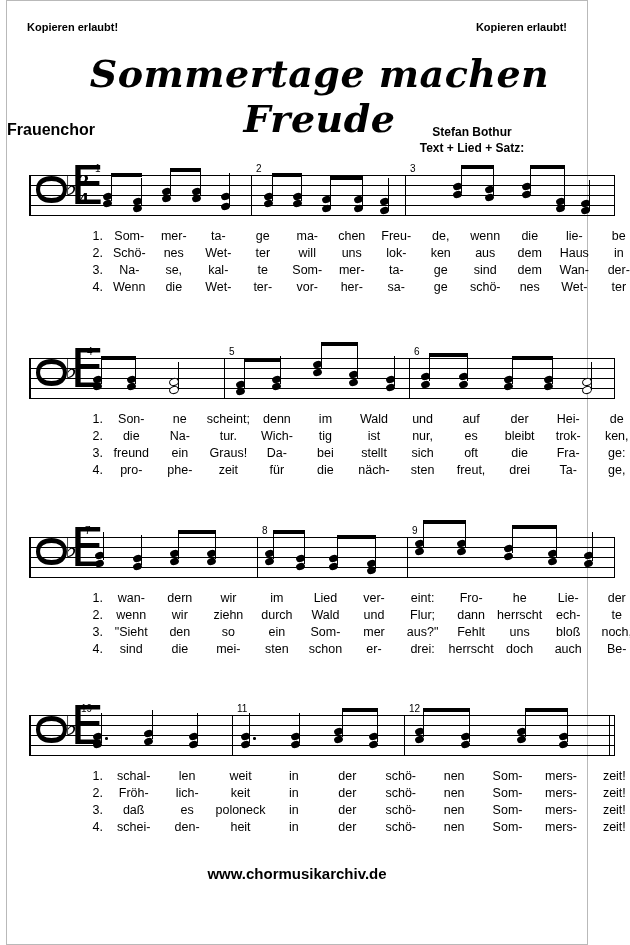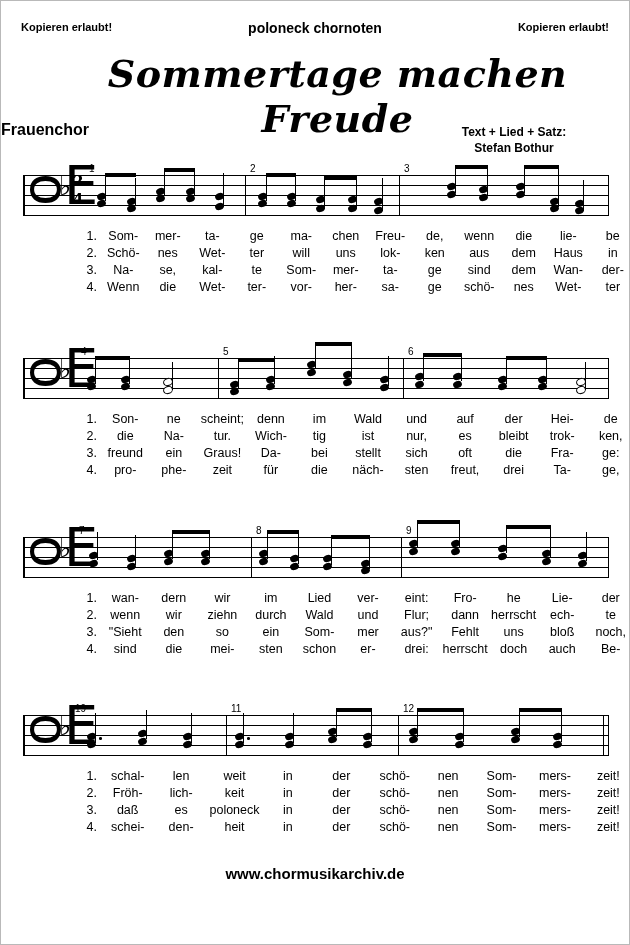--- a/index.html
+++ b/index.html
@@ -10,22 +10,22 @@
   body {
     width: 630px;
     height: 945px;
     position: relative;
     font-family: "Liberation Sans", sans-serif;
     color: #000000;
     overflow: hidden;
   }
   .sheet {
     position: absolute;
-    left: 0; top: 0;
-    width: 630px;
+    left: 6px; top: 0;
+    width: 582px;
     height: 945px;
     box-sizing: border-box;
     border: 1px solid #b9b9b9;
     background: #fff;
   }
   
   .top-note {
     position: absolute;
     top: 20px;
     font-size: 11px;
@@ -222,28 +222,27 @@
     text-align: center;
     flex: 1 1 0;
   }
 </style>
 </head>
 <body>
 
 <div class="sheet">
 
   <div class="top-note left">Kopieren erlaubt!</div>
-  <div class="top-center">poloneck chornoten</div>
   <div class="top-note right">Kopieren erlaubt!</div>
 
   <div class="main-title">Sommertage machen Freude</div>
   <div class="subtitle">Frauenchor</div>
   <div class="credits">
+    <div>Stefan Bothur</div>
     <div>Text + Lied + Satz:</div>
-    <div>Stefan Bothur</div>
   </div>
 
   <div class="system" style="top:166px;">
     <div class="staff">
       <div class="line l1"></div>
       <div class="line l2"></div>
       <div class="line l3"></div>
       <div class="line l4"></div>
       <div class="line l5"></div>
       <div class="startbar"></div>

